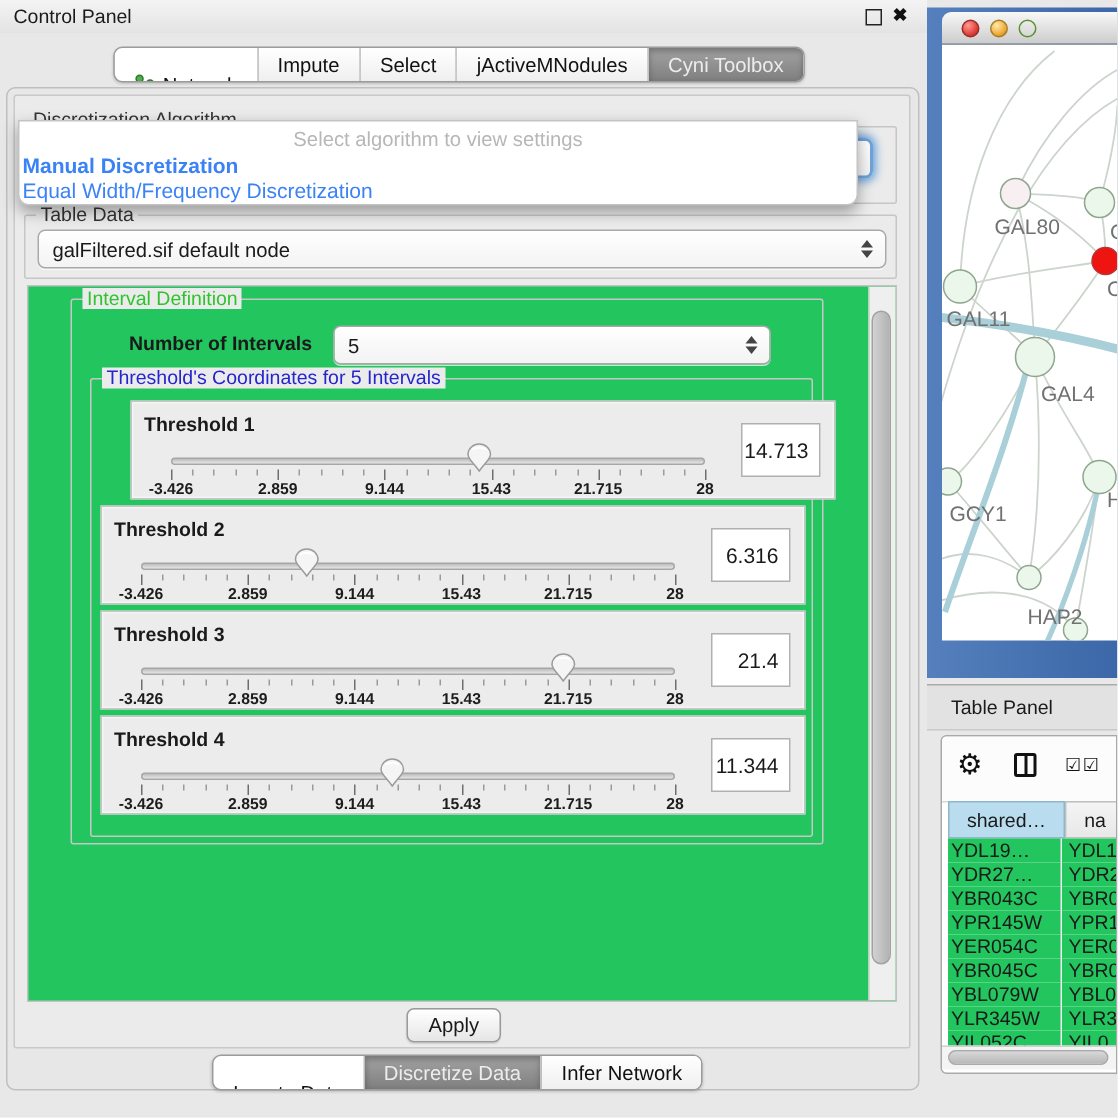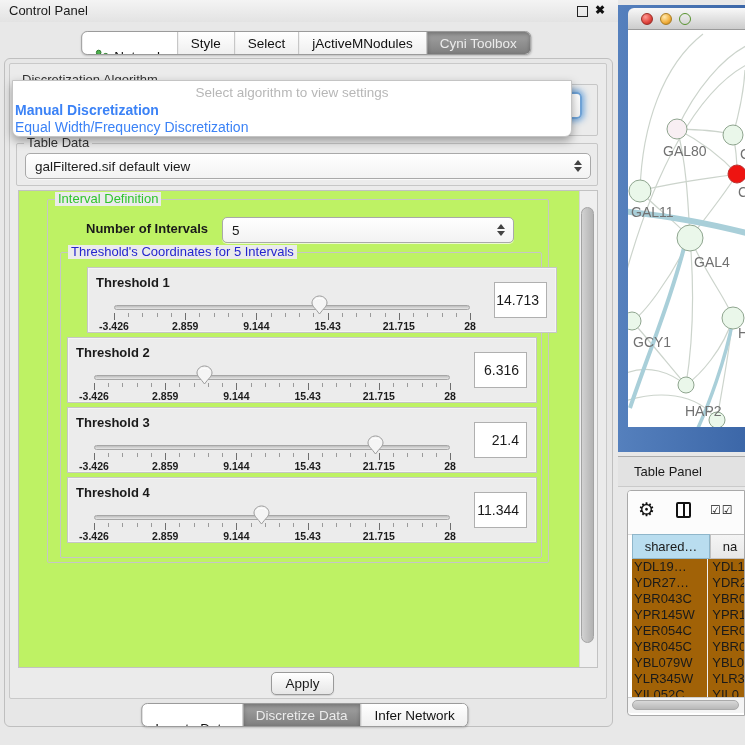--- a/index.html
+++ b/index.html
@@ -47,21 +47,21 @@
   .combo.focused{border:2px solid #6fa3d7;box-shadow:0 0 6px 2px rgba(86,152,216,.85);}
 
   
   .popup{left:12px;top:80px;width:560px;height:57px;background:#fff;border:1px solid #c4c4c4;
        border-radius:0 0 7px 7px;box-shadow:0 4px 10px rgba(0,0,0,.35);z-index:50;box-sizing:border-box;}
   .popup-hint{position:absolute;top:4px;left:0;width:100%;text-align:center;color:#b7b7b7;font-size:13.5px;}
   .popup-item{position:absolute;left:2px;font-size:14px;color:#3b82f6;white-space:nowrap;}
   .popup-item.bold{font-weight:bold;}
 
   
-  .viewport{left:18px;top:190px;width:580px;height:478px;background:#bef264;border:1px solid #c2c2c2;
+  .viewport{left:18px;top:190px;width:580px;height:478px;background:#22c55e;border:1px solid #c2c2c2;
        overflow:hidden;box-sizing:border-box;}
   .vsb-track{position:absolute;left:560px;top:0;width:18px;height:476px;background:#efefef;
        border-left:1px solid #d5d5d5;}
   .vsb-thumb{position:absolute;left:562px;top:16px;width:13px;height:436px;border-radius:7px;
        background:linear-gradient(90deg,#d2d2d2,#b2b2b2);border:1px solid #a3a3a3;box-sizing:border-box;}
 
   
   .thr{position:absolute;left:6px;width:470px;height:66px;border:1px solid #c6c6c6;background:#ececec;
        box-shadow:inset 0 0 0 1px #f4f4f4;box-sizing:border-box;}
   .thr-label{position:absolute;left:8px;top:7px;font-size:13px;font-weight:bold;}
@@ -105,21 +105,21 @@
   .tbl-toolbar{position:absolute;left:0;top:0;width:118px;height:43px;background:#fcfcfc;border-bottom:1px solid #d8d8d8;}
   .gear{position:absolute;left:10px;top:7px;font-size:19px;color:#111;}
   .colicon{position:absolute;left:48px;top:11px;width:15px;height:16px;border:2px solid #111;border-radius:2px;box-sizing:border-box;}
   .colicon:before{content:"";position:absolute;left:4.5px;top:0;width:2px;height:12px;background:#111;}
   .checks{position:absolute;left:82px;top:12px;font-size:12px;letter-spacing:1px;color:#111;}
   .tbl-header{position:absolute;left:4px;top:43px;height:25px;display:flex;}
   .hcell{font-size:13px;display:flex;align-items:center;justify-content:center;box-sizing:border-box;
        border:1px solid #9fb6c2;background:linear-gradient(#f4f4f4,#e8e8e8);border-color:#c0c0c0;}
   .hcell.sel{background:#b9ddef;border-color:#8fb6ca;}
   .tbl-rows{position:absolute;left:4px;top:68px;width:114px;}
-  .trow{display:flex;height:16px;font-size:13px;line-height:16px;background:#a16207;}
+  .trow{display:flex;height:16px;font-size:13px;line-height:16px;background:#22c55e;}
   .tcell1{width:78px;padding-left:2px;box-sizing:border-box;overflow:hidden;white-space:nowrap;}
   .tcell2{width:40px;padding-left:4px;box-sizing:border-box;overflow:hidden;white-space:nowrap;border-left:1px solid #f0f0f0;}
   .hsb{position:absolute;left:0;top:206px;width:118px;height:15px;background:#f4f4f4;border-top:1px solid #cfcfcf;}
   .hsb-thumb{position:absolute;left:4px;top:2px;width:107px;height:10px;border-radius:5px;
        background:linear-gradient(#d8d8d8,#b8b8b8);border:1px solid #aaa;box-sizing:border-box;}
 
   .label-13b{font-size:13px;font-weight:bold;white-space:nowrap;}
 </style>
 </head>
 <body>
@@ -136,21 +136,21 @@
       <div class="seg">
         <svg width="14" height="14" viewBox="0 0 14 14">
           <path d="M3.5 4 L3.5 10 M3.5 7 L10 7" stroke="#8a8a8a" stroke-width="1.2" fill="none"></path>
           <circle cx="3.5" cy="3.5" r="2.3" fill="#4db04d" stroke="#2d7a2d"></circle>
           <circle cx="3.5" cy="10.5" r="2.3" fill="#4db04d" stroke="#2d7a2d"></circle>
           <circle cx="10.5" cy="7" r="2.6" fill="#4db04d" stroke="#2d7a2d"></circle>
         </svg>
         <span>Network</span>
       </div>
       <div class="seg">
-        <span>Style</span>
+        <span>Impute</span>
       </div>
       <div class="seg">
         <span>Select</span>
       </div>
       <div class="seg">
         <span>jActiveMNodules</span>
       </div>
       <div class="seg selected">
         <span>Cyni Toolbox</span>
       </div>
@@ -172,21 +172,21 @@
     <div class="popup-hint">Select algorithm to view settings</div>
     <div id="popup-items">
         <div class="popup-item bold" style="top: 21px;">Manual Discretization</div>
         <div class="popup-item" style="top: 38px;">Equal Width/Frequency Discretization</div>
       </div>
   </div>
 
   <div class="abs group" style="left:16px;top:143px;width:582px;height:43px;padding-left:20px;">
     <span class="gtitle dark">Table Data</span>
     <div class="combo" style="position:absolute;left:8px;top:9px;width:566px;height:26px;">
-      <span>galFiltered.sif default view</span>
+      <span>galFiltered.sif default node</span>
       <span class="arrows">
           <span class="tri-up"></span>
           <span class="tri-down"></span>
         </span>
     </div>
   </div>
 
   <div class="abs viewport">
 
     <div class="group" style="position:absolute;left:28px;top:8px;width:502px;height:364px;">

